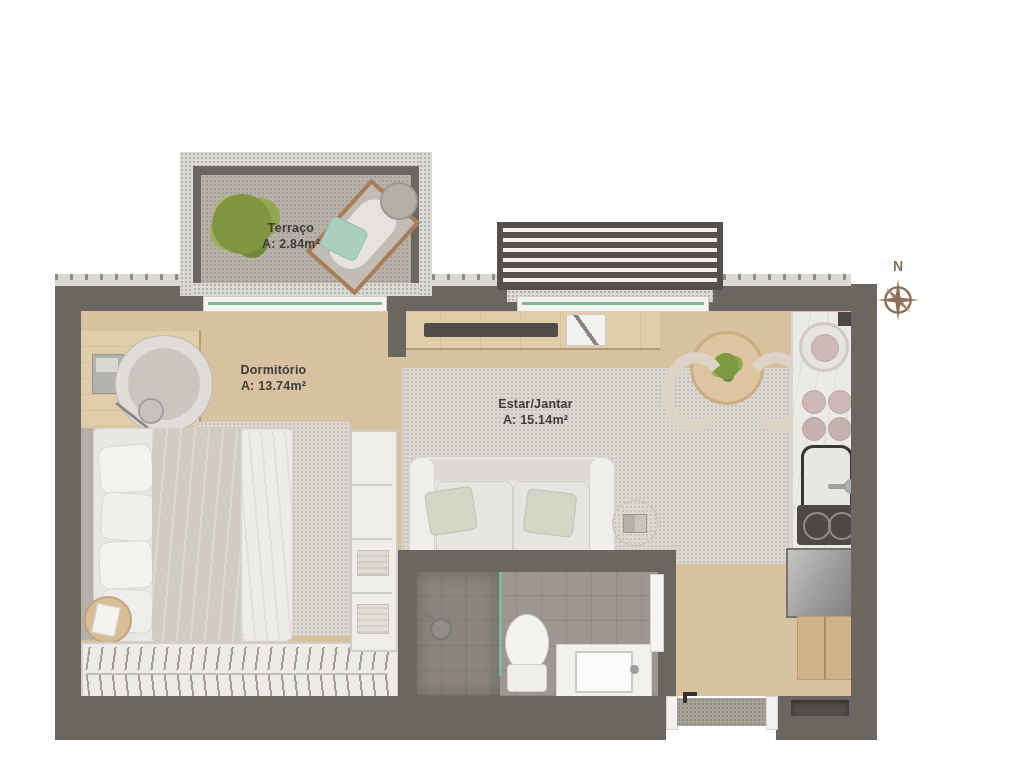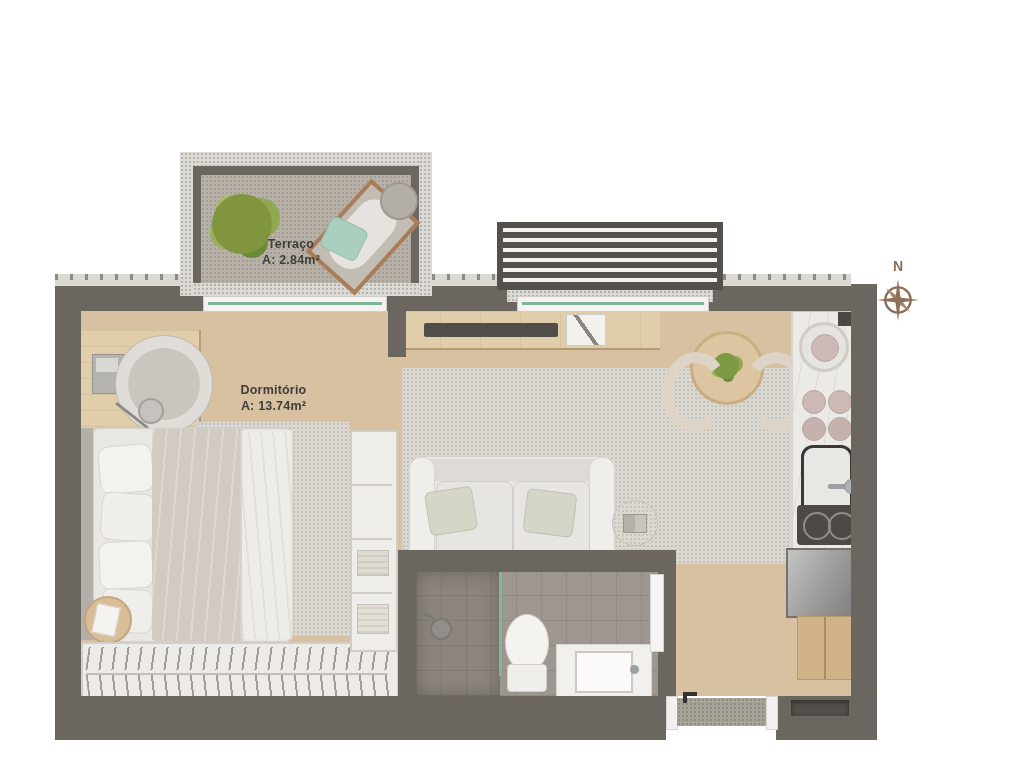--- a/index.html
+++ b/index.html
@@ -183,22 +183,26 @@
     <div class="compassN">N</div>
     <svg width="44" height="44" viewBox="0 0 40 40" style="display:block;margin:4px auto 0">
       <circle cx="20" cy="20" r="11.5" fill="none" stroke="#8d6f59" stroke-width="2.2"></circle>
       <path d="M9 9 L21.5 18 L31 31 L18 21.5 Z" fill="#a3846c"></path>
       <path d="M31 9 L21.5 18.5 L9 31 L18.5 21.5 Z" fill="#a3846c"></path>
       <path d="M20 1 L22.6 20 L20 39 L17.4 20 Z" fill="#8d6f59"></path>
       <path d="M1 20 L20 17.4 L39 20 L20 22.6 Z" fill="#8d6f59"></path>
     </svg>
   </div>
 
-  <div class="abs label" style="left:226px;top:236px;width:130px">
+  <div class="abs label" style="left:226px;top:220px;width:130px">
     <div>Terraço</div>
     <div>A: 2.84m²</div>
   </div>
-  <div class="abs label" style="left:196px;top:382px;width:155px">
+  <div class="abs label" style="left:196px;top:362px;width:155px">
     <div>Dormitório</div>
     <div>A: 13.74m²</div>
   </div>
+  <div class="abs label" style="left:458px;top:396px;width:155px">
+    <div>Estar/Jantar</div>
+    <div>A: 15.14m²</div>
+  </div>
 
 </div>
 
 </body></html>

